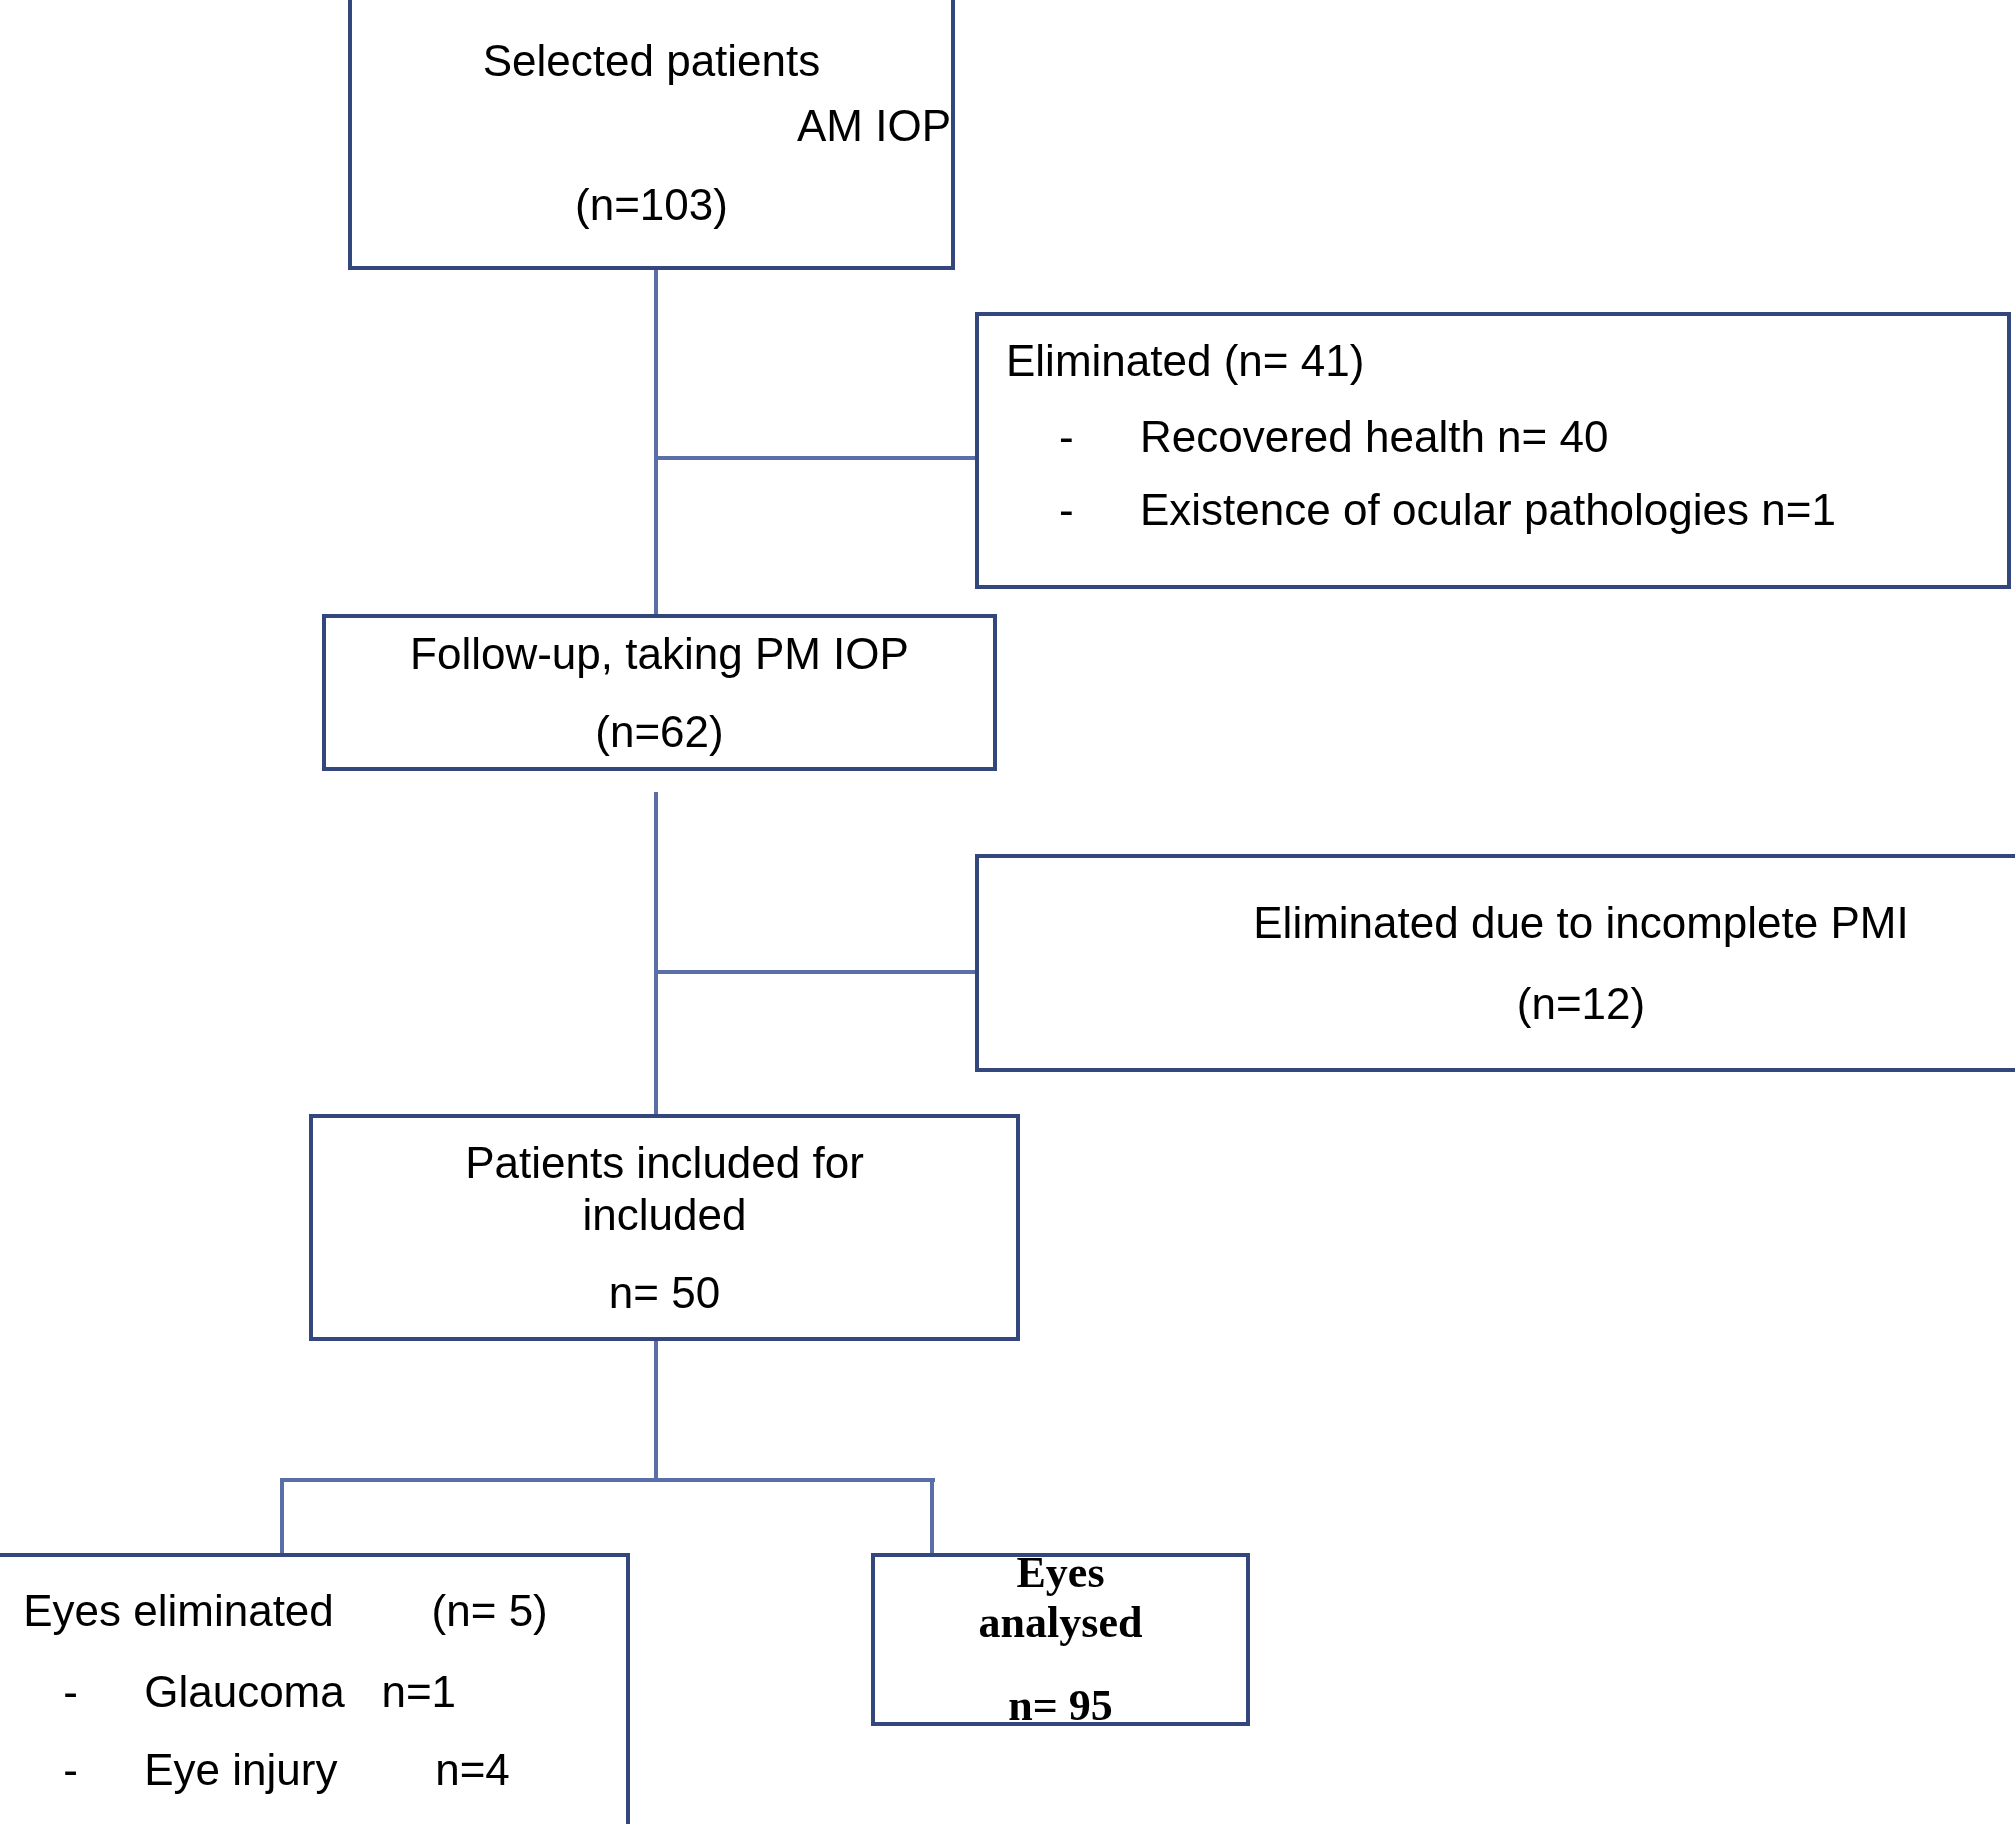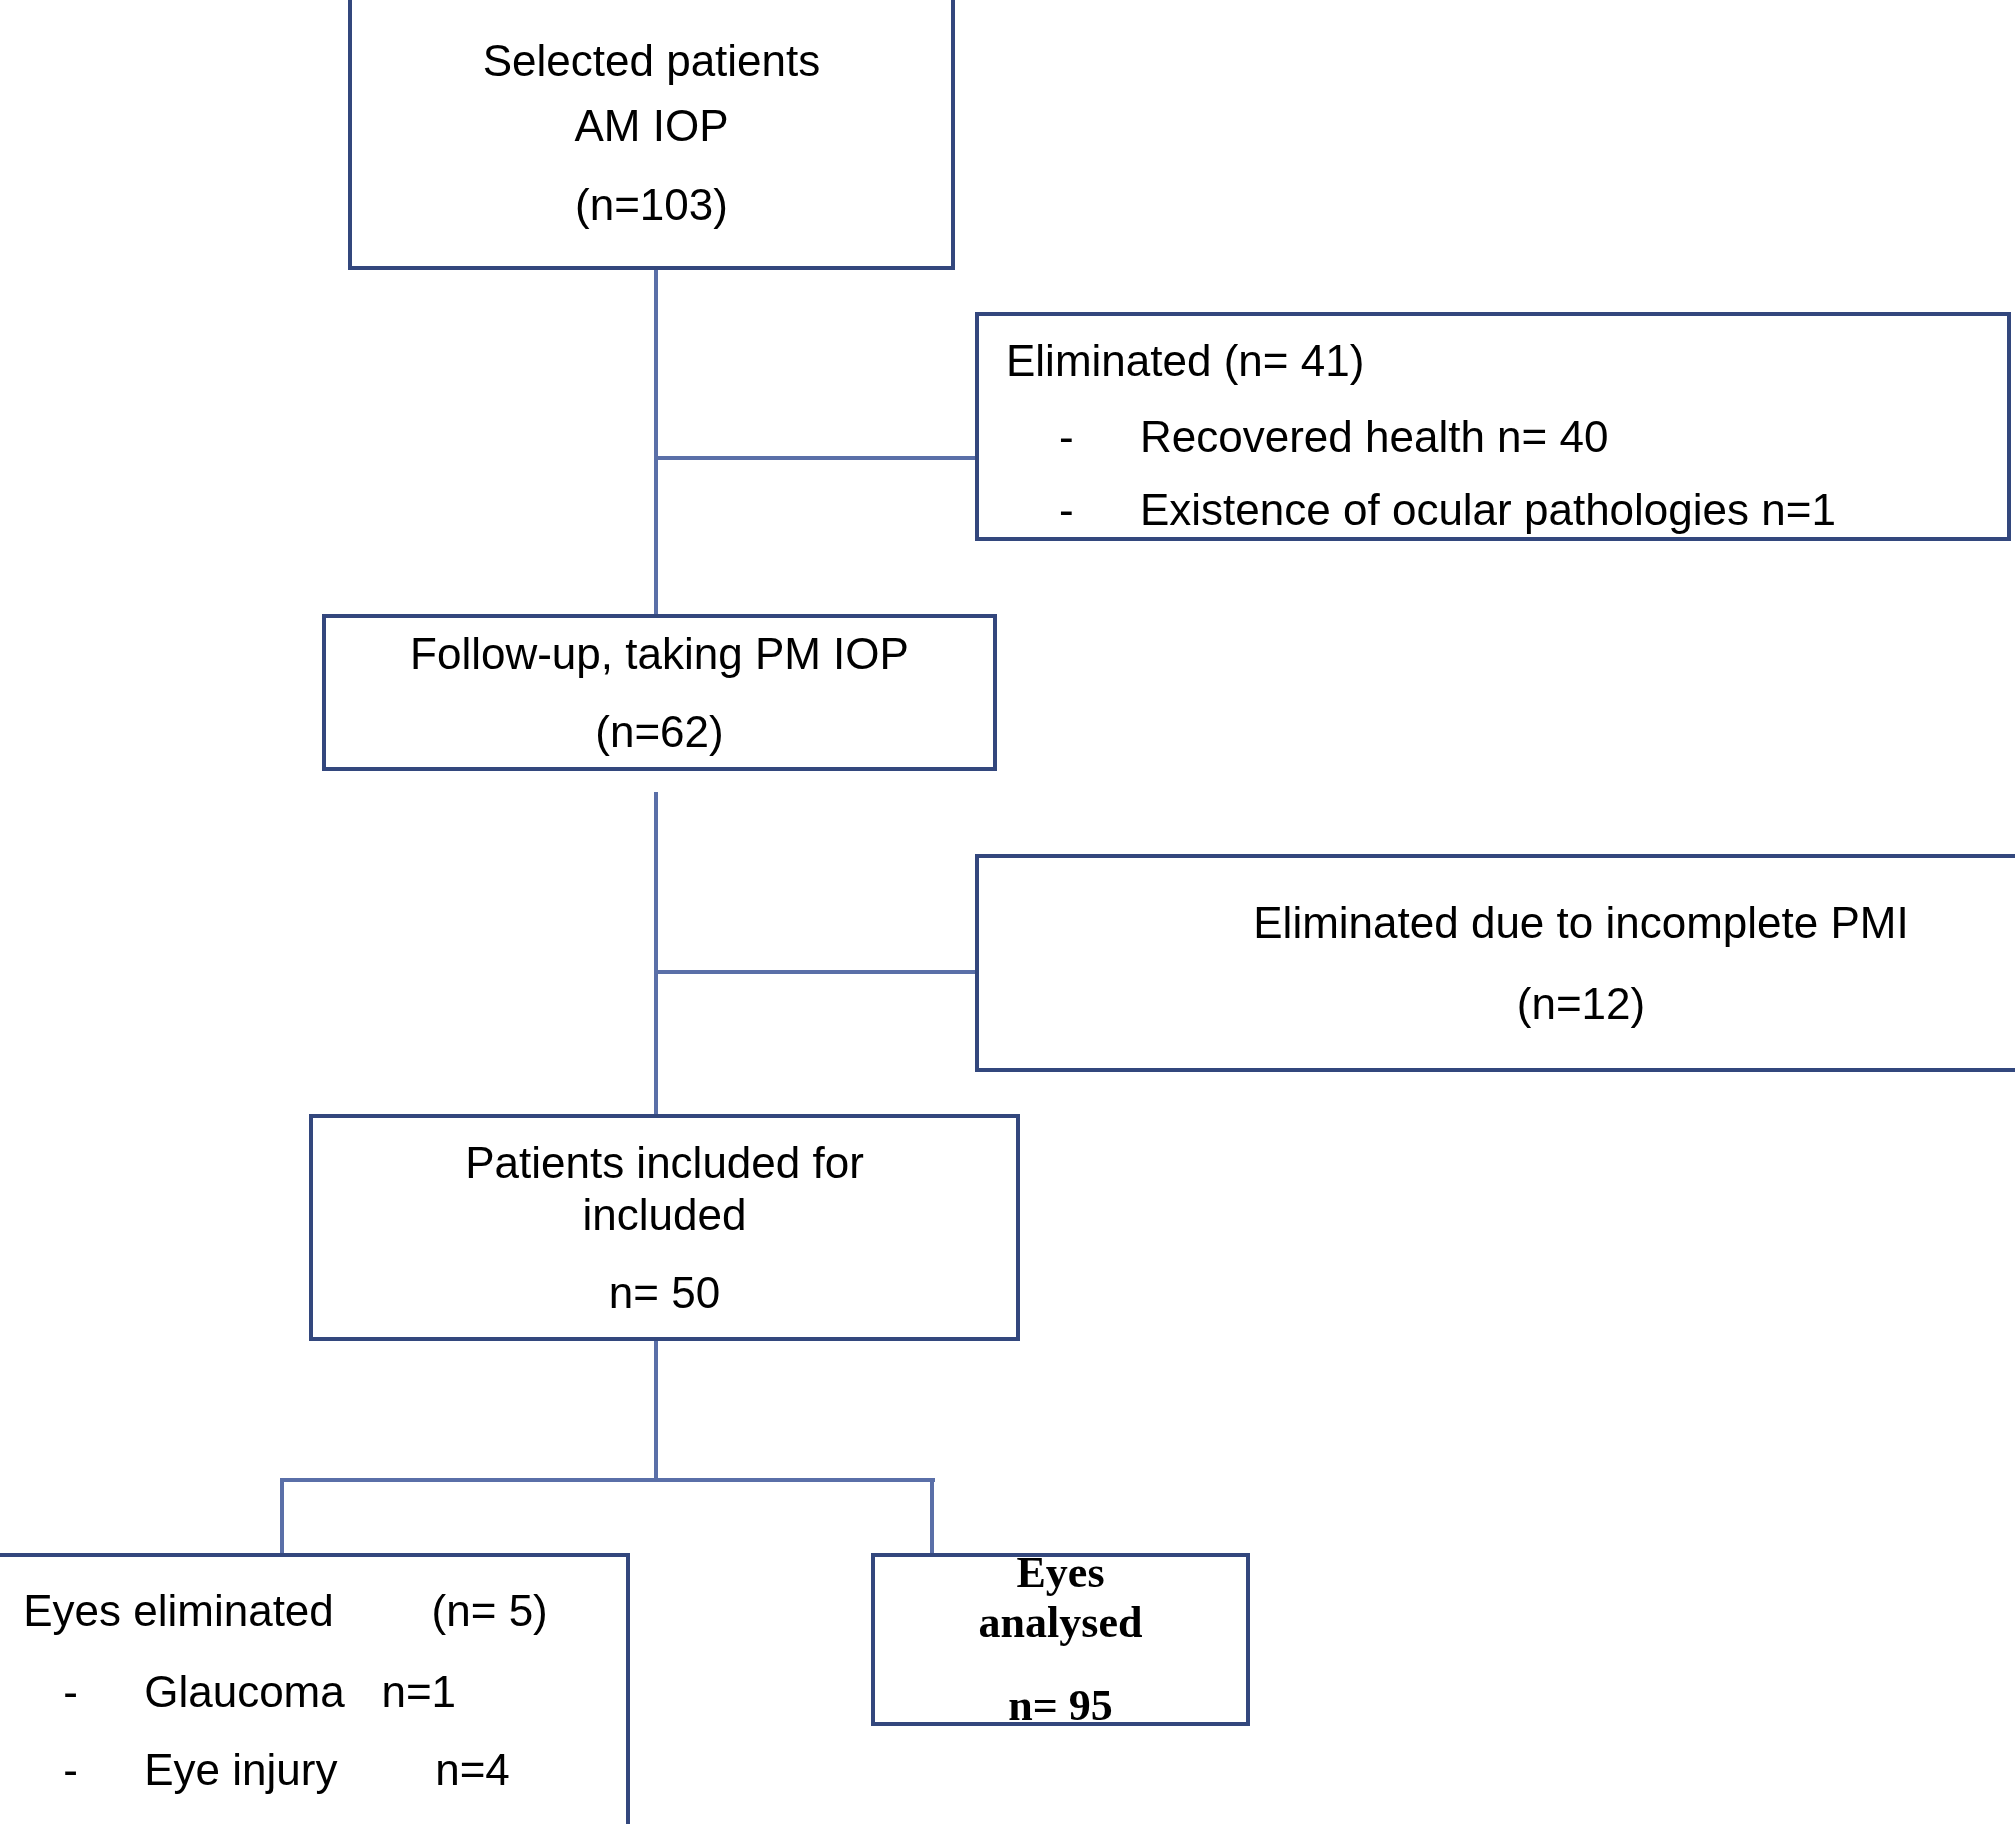--- a/index.html
+++ b/index.html
@@ -88,26 +88,26 @@
 
   <div class="conn conn-h" style="left:280px; top:1478px; width:655px;"></div>
 
   <div class="conn conn-v" style="left:280px; top:1478px; height:77px;"></div>
 
   <div class="conn conn-v" style="left:930px; top:1478px; height:77px;"></div>
 
   <div class="box" style="left:348px; top:-4.8px; width:607px; height:275px;">
     <div class="box-inner center">
       <span class="line-row">Selected patients</span>
-      <span class="line-row" style="margin-top:21px;">AM IOP</span>
+      <span class="line-row" style="margin-top:21px;text-align:right;">AM IOP</span>
       <span class="line-row" style="margin-top:35px;">(n=103)</span>
     </div>
   </div>
 
-  <div class="box" style="left:975px; top:312px; width:1036px; height:229px;">
+  <div class="box" style="left:975px; top:312px; width:1036px; height:277px;">
     <div class="box-inner" style="padding: 0 27px; justify-content:flex-start;">
       <div class="title-row" style="margin-top:22.6px;">Eliminated (n= 41)</div>
       <div class="bullets" style="margin-top:32px;">
         <div class="brow" style="margin-bottom:29px;">
           <span class="bdash" style="width:81px; padding-left:53px;">-</span>
           <span class="btext">Recovered health n= 40</span>
         </div>
         <div class="brow">
           <span class="bdash" style="width:81px; padding-left:53px;">-</span>
           <span class="btext">Existence of ocular pathologies n=1</span>

